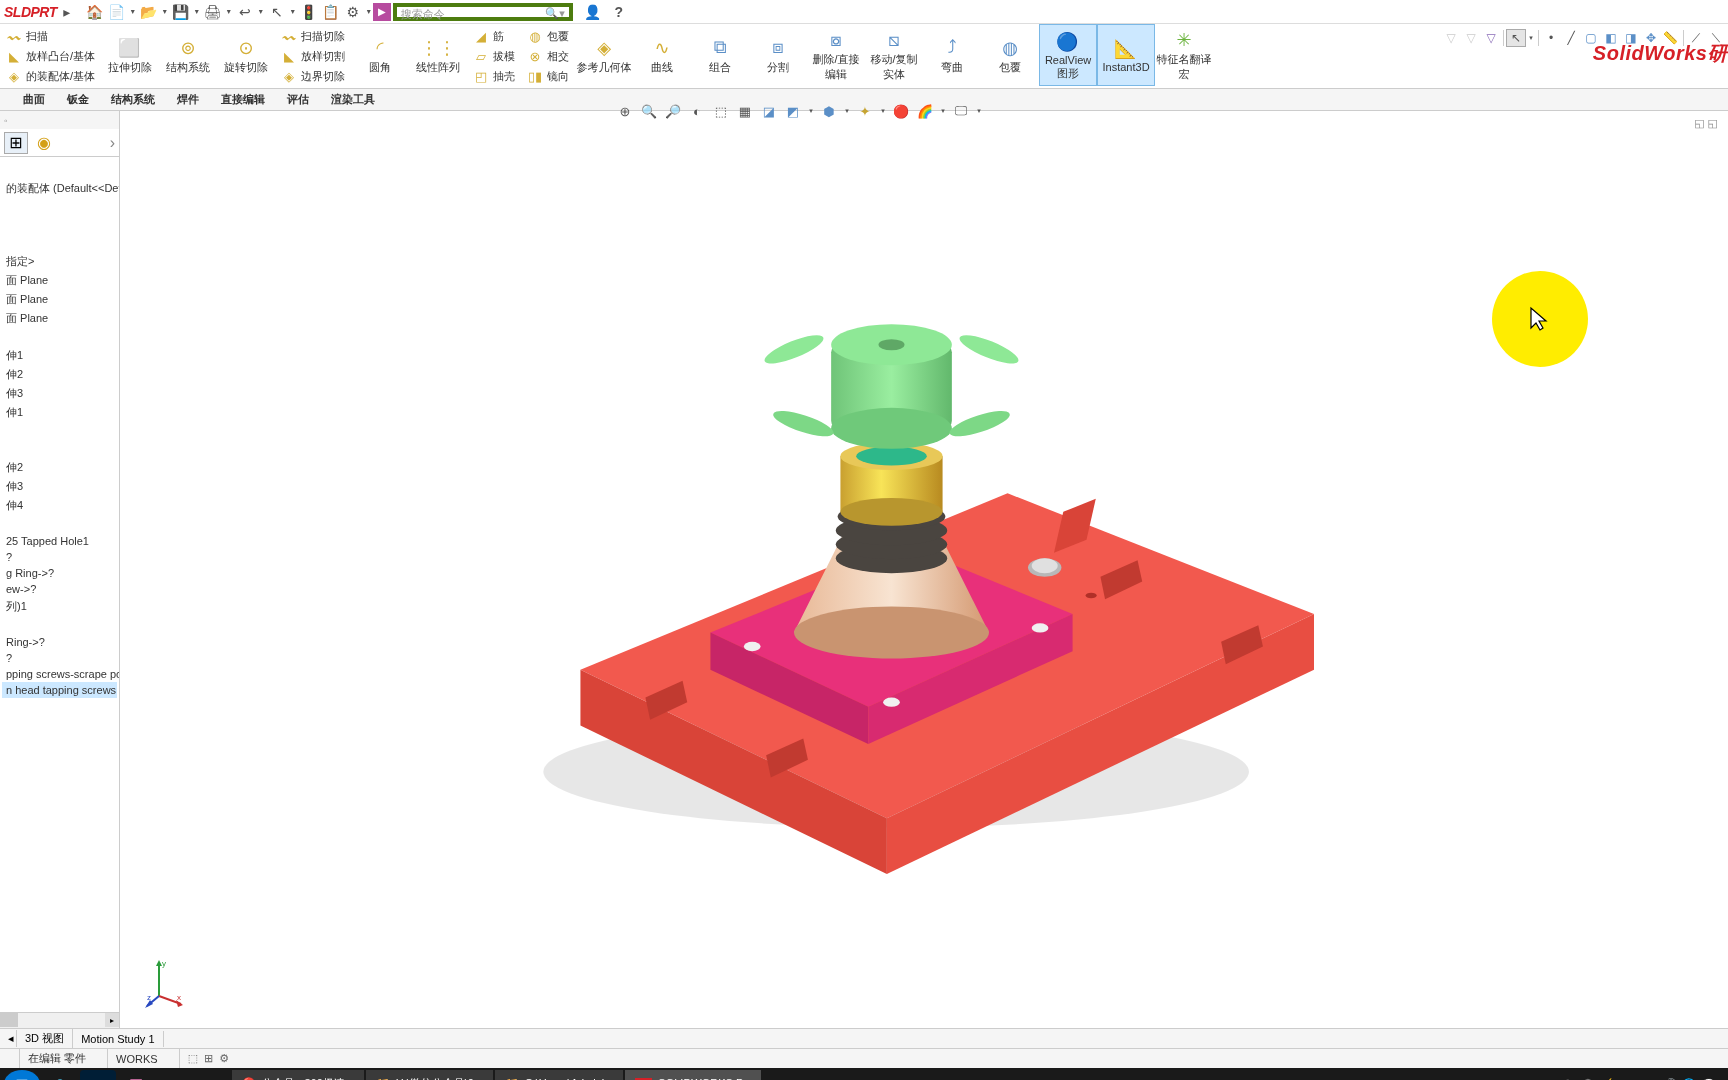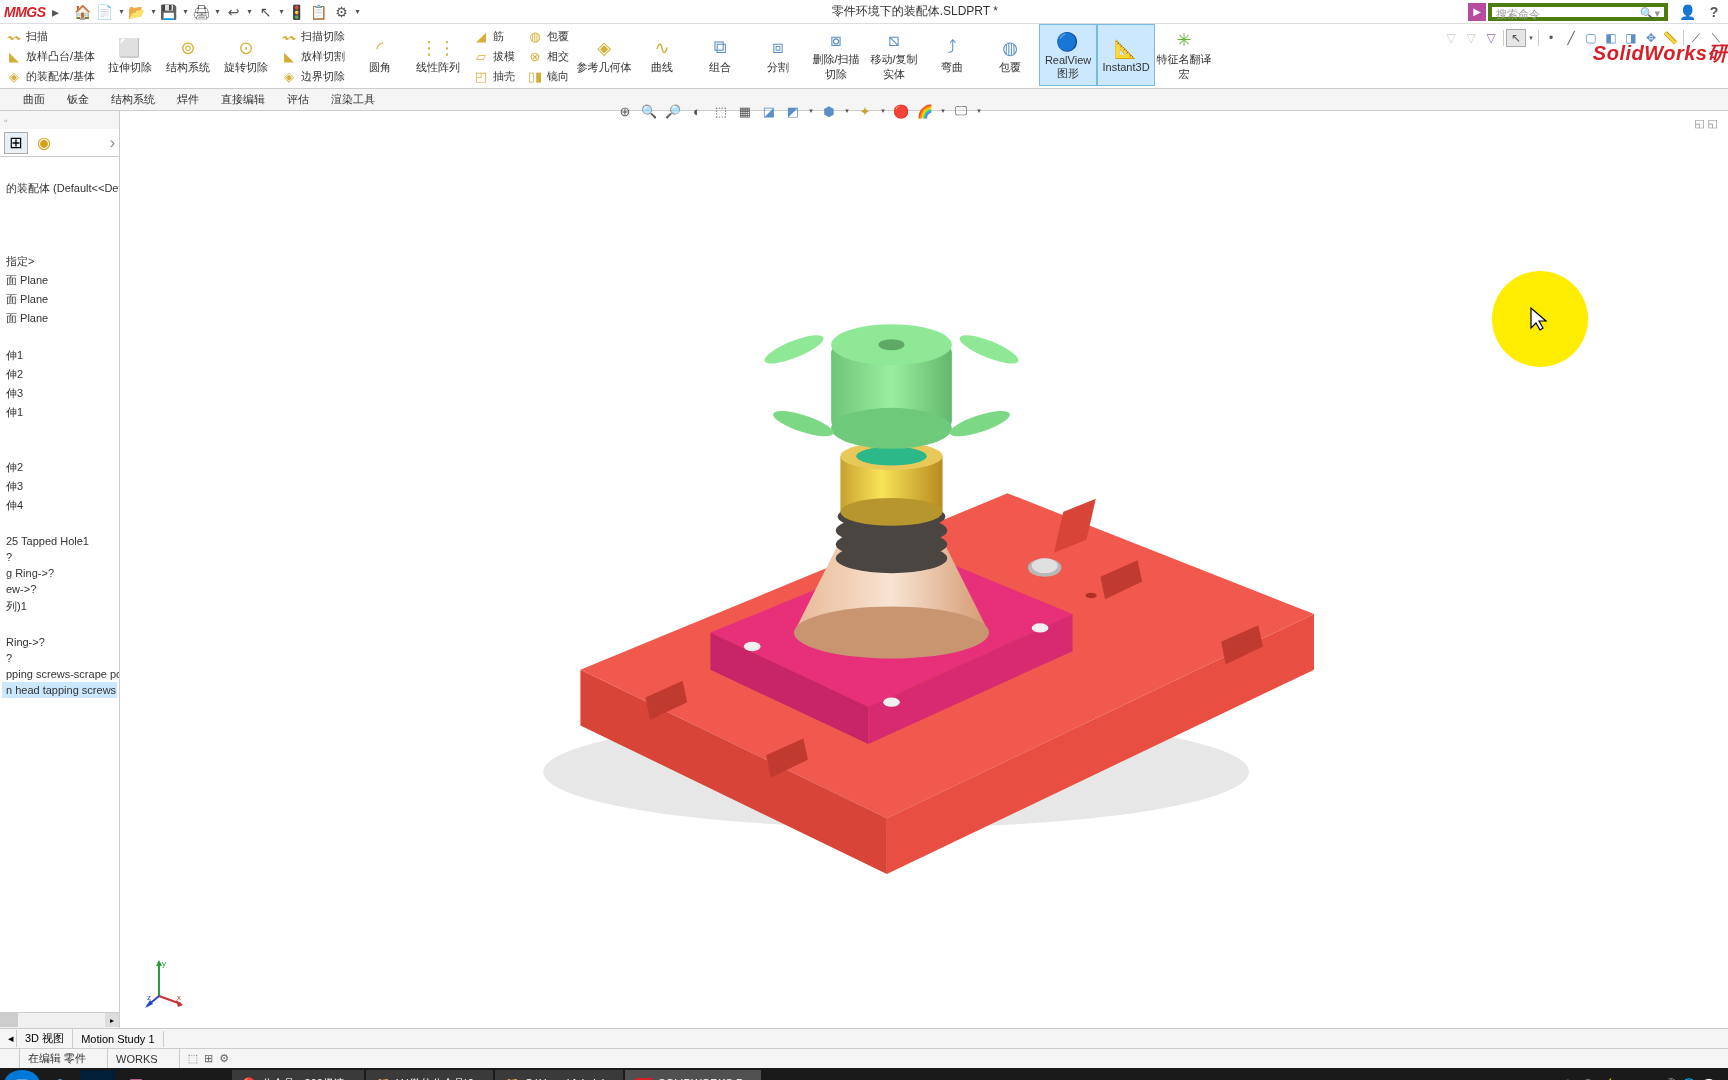--- a/index.html
+++ b/index.html
@@ -22,21 +22,21 @@
 .ribbon-btn-sm { display: flex; align-items: center; height: 20px; padding: 0 4px; cursor: pointer; font-size: 11px; color: #333; gap: 4px; }
 .ribbon-icon-sm { width: 16px; height: 16px; display: inline-flex; align-items: center; justify-content: center; font-size: 13px; color: #d4af37; }
 
 .watermark { position: absolute; right: 0; top: 40px; font-size: 20px; font-weight: bold; font-style: italic; color: #d62027; letter-spacing: 0.5px; z-index: 50; }
 
 .sketch-toolbar { position: absolute; right: 0; top: 28px; height: 20px; background: #fff; display: flex; align-items: center; gap: 0px; padding: 0 2px; z-index: 40; }
 .sketch-btn { width: 20px; height: 18px; display: flex; align-items: center; justify-content: center; cursor: pointer; font-size: 12px; color: #555; }
 .sketch-divider { width: 1px; height: 16px; background: #ccc; margin: 0 2px; }
 
 .tabs-bar { height: 22px; background: #f5f5f5; display: flex; align-items: flex-end; border-bottom: 1px solid #ccc; padding-left: 12px; }
-.tab { padding: 3px 10px; font-size: 11px; color: #333; cursor: pointer; border: 1px solid transparent; border-bottom: none; }
+.tab { padding: 3px 10px; font-size: 11px; color: #333; cursor: pointer; border: 1px solid transparent; border-bottom: none; font-weight: bold; }
 
 .view-toolbar { position: absolute; left: 615px; top: 100px; height: 22px; display: flex; align-items: center; gap: 4px; z-index: 30; }
 .view-btn { width: 20px; height: 20px; display: flex; align-items: center; justify-content: center; cursor: pointer; font-size: 13px; color: #555; }
 
 .main { display: flex; height: calc(100% - 111px - 20px - 32px); position: relative; }
 
 .feature-panel { width: 120px; background: #fff; border-right: 1px solid #ccc; overflow: hidden; display: flex; flex-direction: column; }
 .panel-tabs { height: 28px; display: flex; align-items: center; border-bottom: 1px solid #ccc; padding: 0 4px; gap: 4px; }
 .panel-tab { width: 24px; height: 22px; display: flex; align-items: center; justify-content: center; cursor: pointer; border: 1px solid transparent; }
 .panel-tab.active { background: #e8f0f8; border-color: #aaa; }
@@ -68,42 +68,41 @@
 .task-item.active { background: #505050; }
 .tray { margin-left: auto; display: flex; align-items: center; gap: 6px; color: #ccc; font-size: 11px; padding-right: 8px; }
 
 
 .iso-model { width: 860px; height: 650px; position: relative; }
 </style>
 </head>
 <body>
 
 <div class="title-bar">
-  <span class="logo">MMGS</span>
+  <span class="logo">SLDPRT</span>
   <span class="qat-btn">▸</span>
   <div class="qat">
     <span class="qat-btn">🏠</span>
     <span class="qat-btn">📄</span>
     <span class="qat-btn" style="font-size:8px;width:8px">▾</span>
     <span class="qat-btn">📂</span>
     <span class="qat-btn" style="font-size:8px;width:8px">▾</span>
     <span class="qat-btn">💾</span>
     <span class="qat-btn" style="font-size:8px;width:8px">▾</span>
     <span class="qat-btn">🖨</span>
     <span class="qat-btn" style="font-size:8px;width:8px">▾</span>
     <span class="qat-btn">↩</span>
     <span class="qat-btn" style="font-size:8px;width:8px">▾</span>
     <span class="qat-btn">↖</span>
     <span class="qat-btn" style="font-size:8px;width:8px">▾</span>
     <span class="qat-btn" style="color:#d62027">🚦</span>
     <span class="qat-btn">📋</span>
     <span class="qat-btn">⚙</span>
     <span class="qat-btn" style="font-size:8px;width:8px">▾</span>
   </div>
-  <div class="doc-title">零件环境下的装配体.SLDPRT *</div>
   <span class="search-icon-box">▶</span>
   <div class="search-box">
     <span>搜索命令</span>
     <span style="margin-left:auto;color:#999;font-size:11px">🔍▾</span>
   </div>
   <div class="title-right">
     <span class="qat-btn">👤</span>
     <span class="qat-btn" style="font-weight:bold">?</span>
   </div>
 </div>
@@ -196,21 +195,21 @@
   <div class="ribbon-btn-lg">
       <span class="ribbon-icon" style="color:#5b8fc7">⧉</span>
       <span>组合</span>
     </div>
   <div class="ribbon-btn-lg">
       <span class="ribbon-icon" style="color:#5b8fc7">⧈</span>
       <span>分割</span>
     </div>
   <div class="ribbon-btn-lg">
       <span class="ribbon-icon" style="color:#5b8fc7">⧇</span>
-      <span>删除/扫描切除</span>
+      <span>删除/直接编辑</span>
     </div>
   <div class="ribbon-btn-lg">
       <span class="ribbon-icon" style="color:#5b8fc7">⧅</span>
       <span>移动/复制实体</span>
     </div>
   <div class="ribbon-btn-lg">
       <span class="ribbon-icon" style="color:#5b8fc7">⤴</span>
       <span>弯曲</span>
     </div>
   <div class="ribbon-btn-lg">

